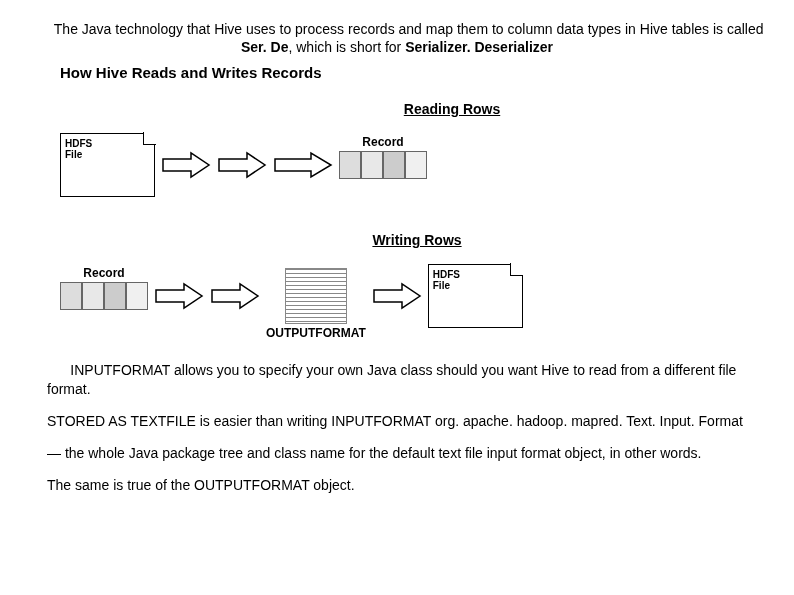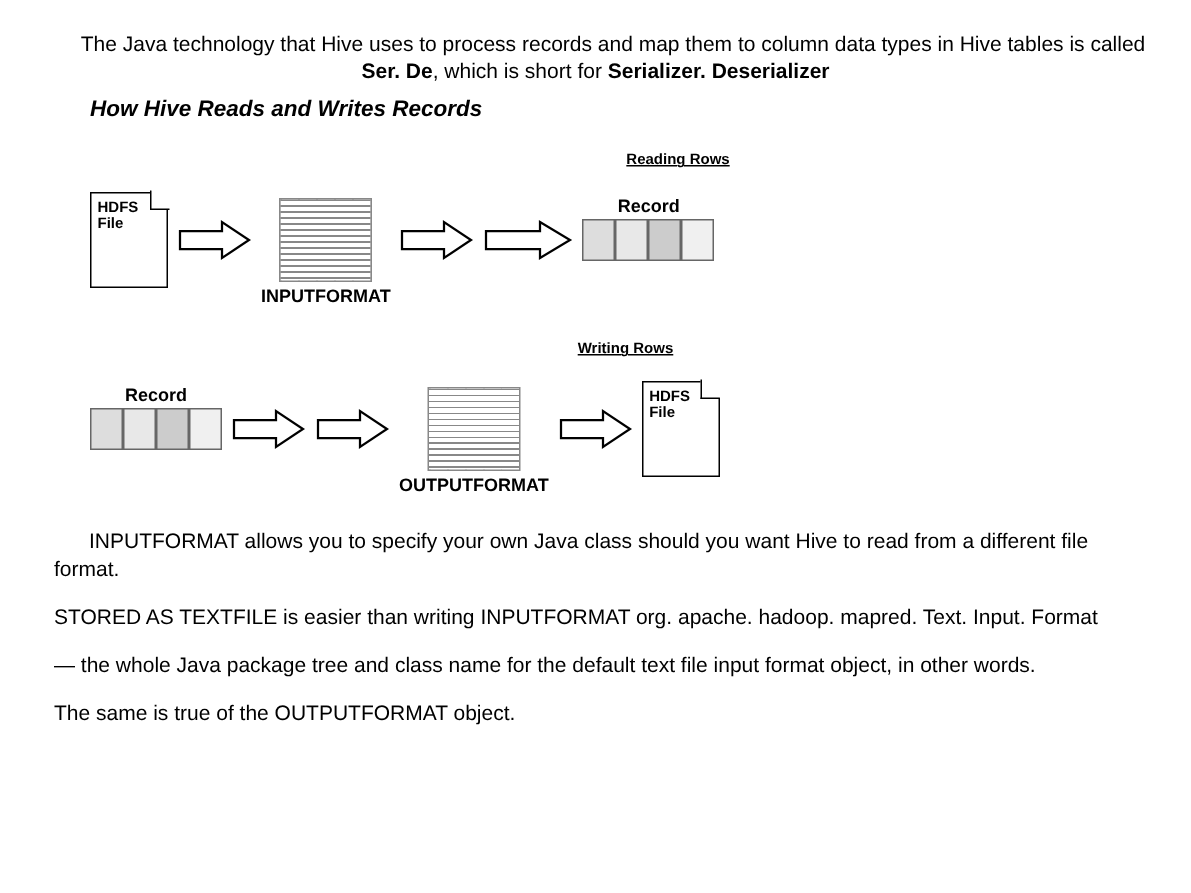--- a/index.html
+++ b/index.html
@@ -19,26 +19,25 @@
   .bold { font-weight: bold; }
   .diagram-wrap {
     margin-left: 30px;
     margin-top: 6px;
     margin-bottom: 18px;
   }
   .diag-title {
     font-weight: bold;
     font-size: 15px;
     margin-bottom: 10px;
-    font-style: italic;
   }
   .section-label {
     text-align: center;
     font-weight: bold;
-    font-size: 10px;
+    font-size: 14px;
     text-decoration: underline;
     margin: 20px 0 0 0;
   }
   .row {
     display: flex;
     align-items: center;
     justify-content: flex-start;
     gap: 6px;
     margin: 0 0 4px 0;
     height: 95px;
@@ -46,20 +45,21 @@
   .col { display:flex; flex-direction:column; align-items:center; }
   .lab-top { font-weight:bold; font-size:12px; margin-bottom:2px; height:14px;}
   .lab-bot { font-size:12px; margin-top:2px; height:14px;}
   
   .doc {
     position: relative;
     width: 50px;
     height: 62px;
     border: 1.5px solid #000;
     background: #fff;
+    padding-left: 43px;
   }
   .doc::before {
     content:"";
     position:absolute;
     top:-1.5px; right:-1.5px;
     width:12px; height:12px;
     background:#fff;
     border-left:1.5px solid #000;
     border-bottom:1.5px solid #000;
   }
@@ -85,21 +85,21 @@
   .recyc {
     width:44px; height:44px;
     border:1.5px solid #000;
     display:flex; align-items:center; justify-content:center;
     background:#fff;
   }
   
   .record { display:flex; }
   .cell { width:20px; height:26px; border:1px solid #666; }
   .c1{background:#ddd;} .c2{background:#e8e8e8;} .c3{background:#ccc;} .c4{background:#f0f0f0;}
-  .para { margin: 14px 6px; line-height:1.3; }
+  .para { margin: 14px 17px; line-height:1.3; }
 </style>
 </head>
 <body>
 
 <div class="intro">
   &nbsp;&nbsp;&nbsp;&nbsp;&nbsp;&nbsp;<span>The Java technology that Hive uses to process records and map them to column data types in Hive tables is called </span><span class="bold">Ser. De</span><span>, which is short for </span><span class="bold">Serializer. Deserializer</span>
 </div>
 
 <div class="diagram-wrap">
   <div class="diag-title">How Hive Reads and Writes Records</div>
@@ -113,25 +113,20 @@
           <div class="doc-text" style="white-space:pre;">HDFS
 File</div>
         </div>
       <div class="lab-bot">&nbsp;</div>
     </div>
 
     <svg class="arrow-svg" width="50" height="30">
         <path d="M2 9 L30 9 L30 3 L48 15 L30 27 L30 21 L2 21 Z" fill="#fff" stroke="#000" stroke-width="1.5"></path>
       </svg>
 
-    <div class="col">
-      <div class="lab-top">&nbsp;</div>
-      <div class="lined"></div>
-      <div class="lab-bot bold">INPUTFORMAT</div>
-    </div>
 
     <svg class="arrow-svg" width="50" height="30">
         <path d="M2 9 L30 9 L30 3 L48 15 L30 27 L30 21 L2 21 Z" fill="#fff" stroke="#000" stroke-width="1.5"></path>
       </svg>
 
 
     <svg class="arrow-svg" width="60" height="30">
         <path d="M2 9 L38 9 L38 3 L58 15 L38 27 L38 21 L2 21 Z" fill="#fff" stroke="#000" stroke-width="1.5"></path>
       </svg>
 

